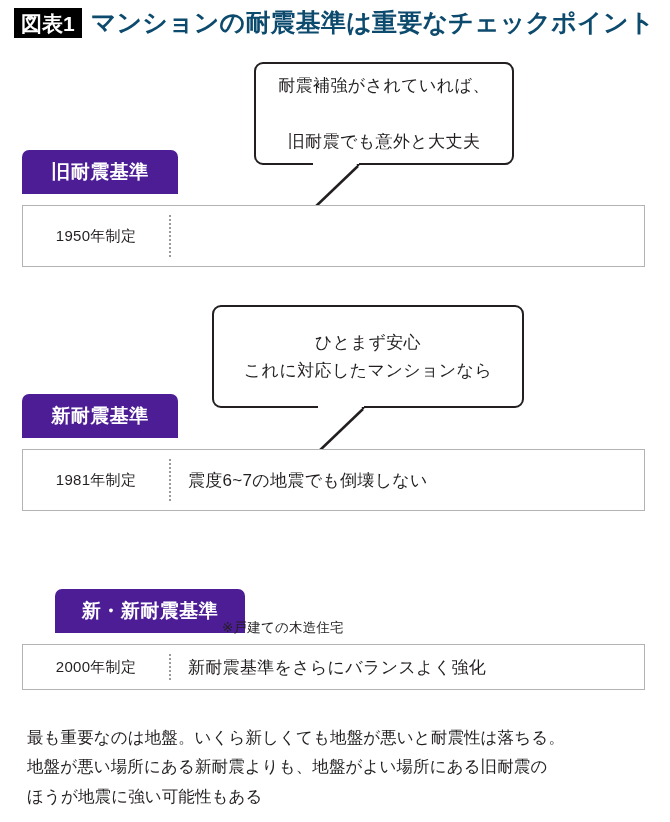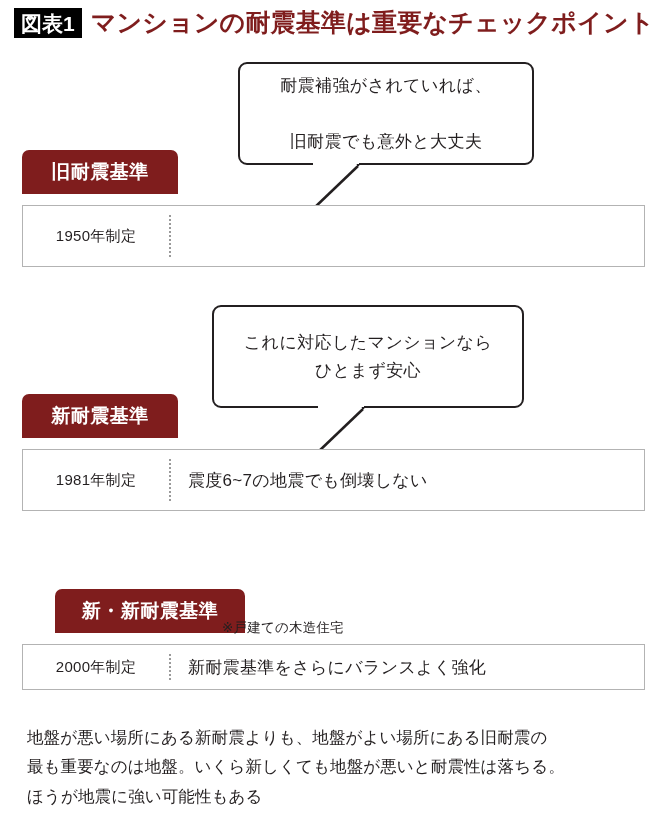--- a/index.html
+++ b/index.html
@@ -31,21 +31,21 @@
     font-size: 21px;
     font-weight: bold;
     line-height: 1;
     padding: 5px 7px 4px 7px;
     letter-spacing: 0px;
     white-space: nowrap;
   }
   .title-text {
     font-size: 25px;
     font-weight: bold;
-    color: #7f1d1d;
+    color: #0c4a6e;
     white-space: nowrap;
     letter-spacing: 0.2px;
   }
 
   
   .bubble {
     position: absolute;
     box-sizing: border-box;
     background: #ffffff;
     border: 2.5px solid #231f20;
@@ -66,21 +66,21 @@
     position: absolute;
     pointer-events: none;
   }
 
   
   .block {
     position: absolute;
   }
   .block-header {
     position: absolute;
-    background: #7f1d1d;
+    background: #4c1d95;
     border-radius: 7px 7px 0 0;
     color: #ffffff;
     font-size: 19px;
     font-weight: bold;
     display: flex;
     align-items: center;
     justify-content: center;
     letter-spacing: 0.5px;
     box-sizing: border-box;
   }
@@ -140,41 +140,41 @@
   }
 </style>
 </head>
 <body>
 
 <div class="title-row">
   <span class="title-badge">図表1</span>
   <span class="title-text">マンションの耐震基準は重要なチェックポイント</span>
 </div>
 
-<div class="bubble" style="left:238px; top:62px; width:296px; height:103px;gap:28px;">
+<div class="bubble" style="left:254px; top:62px; width:260px; height:103px;gap:28px;">
   <span class="bubble-line">耐震補強がされていれば、</span>
   <span class="bubble-line">旧耐震でも意外と大丈夫</span>
 </div>
 <svg class="bubble-tail" style="left:295px; top:160px; width:80px; height:52px;" viewBox="0 0 80 52">
   <path d="M 17,50 L 63,6" stroke="#231f20" stroke-width="2.5" fill="none"></path>
   <rect x="18" y="0" width="46" height="6" fill="#ffffff"></rect>
   <path d="M 63,4 L 63,6" stroke="#231f20" stroke-width="2.5" fill="none"></path>
 </svg>
 
 <div class="block">
   <div class="block-header" style="left:22px; top:150px; width:156px; height:44px;">旧耐震基準</div>
   <div class="block-body" style="left:22px; top:205px; width:623px; height:62px;">
     <span class="block-year">1950年制定</span>
     <span class="block-divider"></span>
   </div>
 </div>
 
 <div class="bubble" style="left:212px; top:305px; width:312px; height:103px;">
+  <span class="bubble-line">ひとまず安心</span>
   <span class="bubble-line">これに対応したマンションなら</span>
-  <span class="bubble-line">ひとまず安心</span>
 </div>
 <svg class="bubble-tail" style="left:300px; top:403px; width:80px; height:52px;" viewBox="0 0 80 52">
   <path d="M 17,50 L 63,6" stroke="#231f20" stroke-width="2.5" fill="none"></path>
   <rect x="18" y="0" width="46" height="6" fill="#ffffff"></rect>
   <path d="M 63,4 L 63,6" stroke="#231f20" stroke-width="2.5" fill="none"></path>
 </svg>
 
 <div class="block">
   <div class="block-header" style="left:22px; top:394px; width:156px; height:44px;">新耐震基準</div>
   <div class="block-body" style="left:22px; top:449px; width:623px; height:62px;">
@@ -188,16 +188,16 @@
   <div class="block-header" style="left:22px; top:589px; width:190px; height:44px;margin-left:33px;">新・新耐震基準</div>
   <div class="block-note" style="left:222px; top:603px;">※戸建ての木造住宅</div>
   <div class="block-body" style="left:22px; top:644px; width:623px; height:46px;">
     <span class="block-year">2000年制定</span>
     <span class="block-divider"></span>
     <span class="block-desc">新耐震基準をさらにバランスよく強化</span>
   </div>
 </div>
 
 <div class="footer">
+  <div class="footer-line">最も重要なのは地盤。いくら新しくても地盤が悪いと耐震性は落ちる。</div>
   <div class="footer-line">地盤が悪い場所にある新耐震よりも、地盤がよい場所にある旧耐震の</div>
-  <div class="footer-line">最も重要なのは地盤。いくら新しくても地盤が悪いと耐震性は落ちる。</div>
   <div class="footer-line">ほうが地震に強い可能性もある</div>
 </div>
 
 </body></html>

